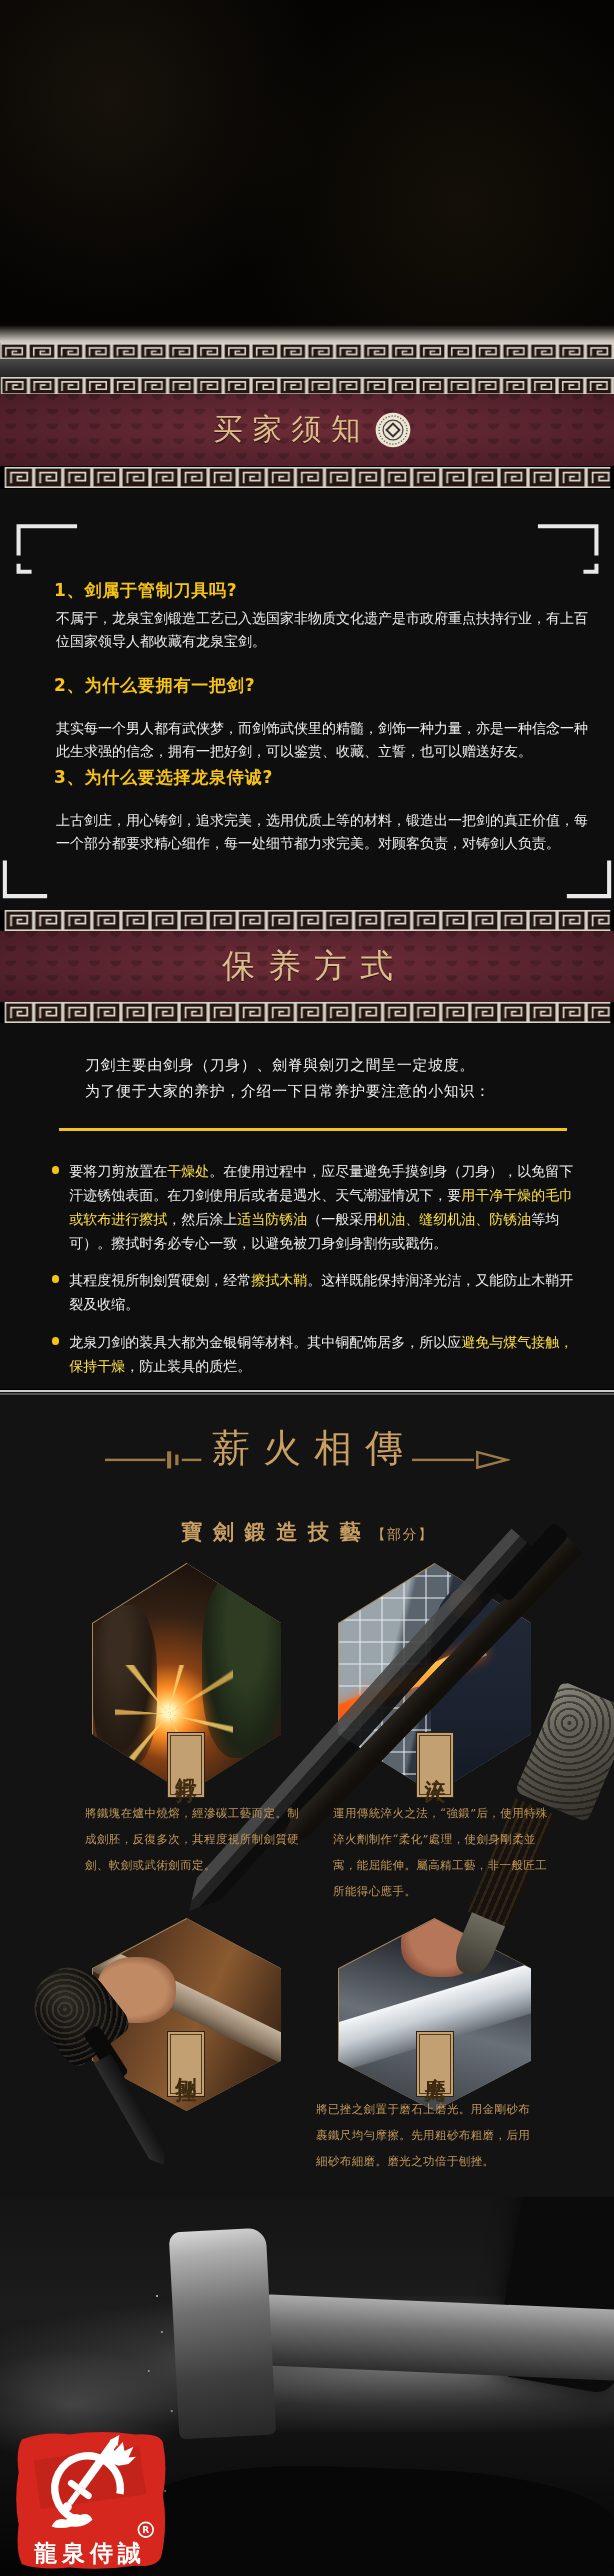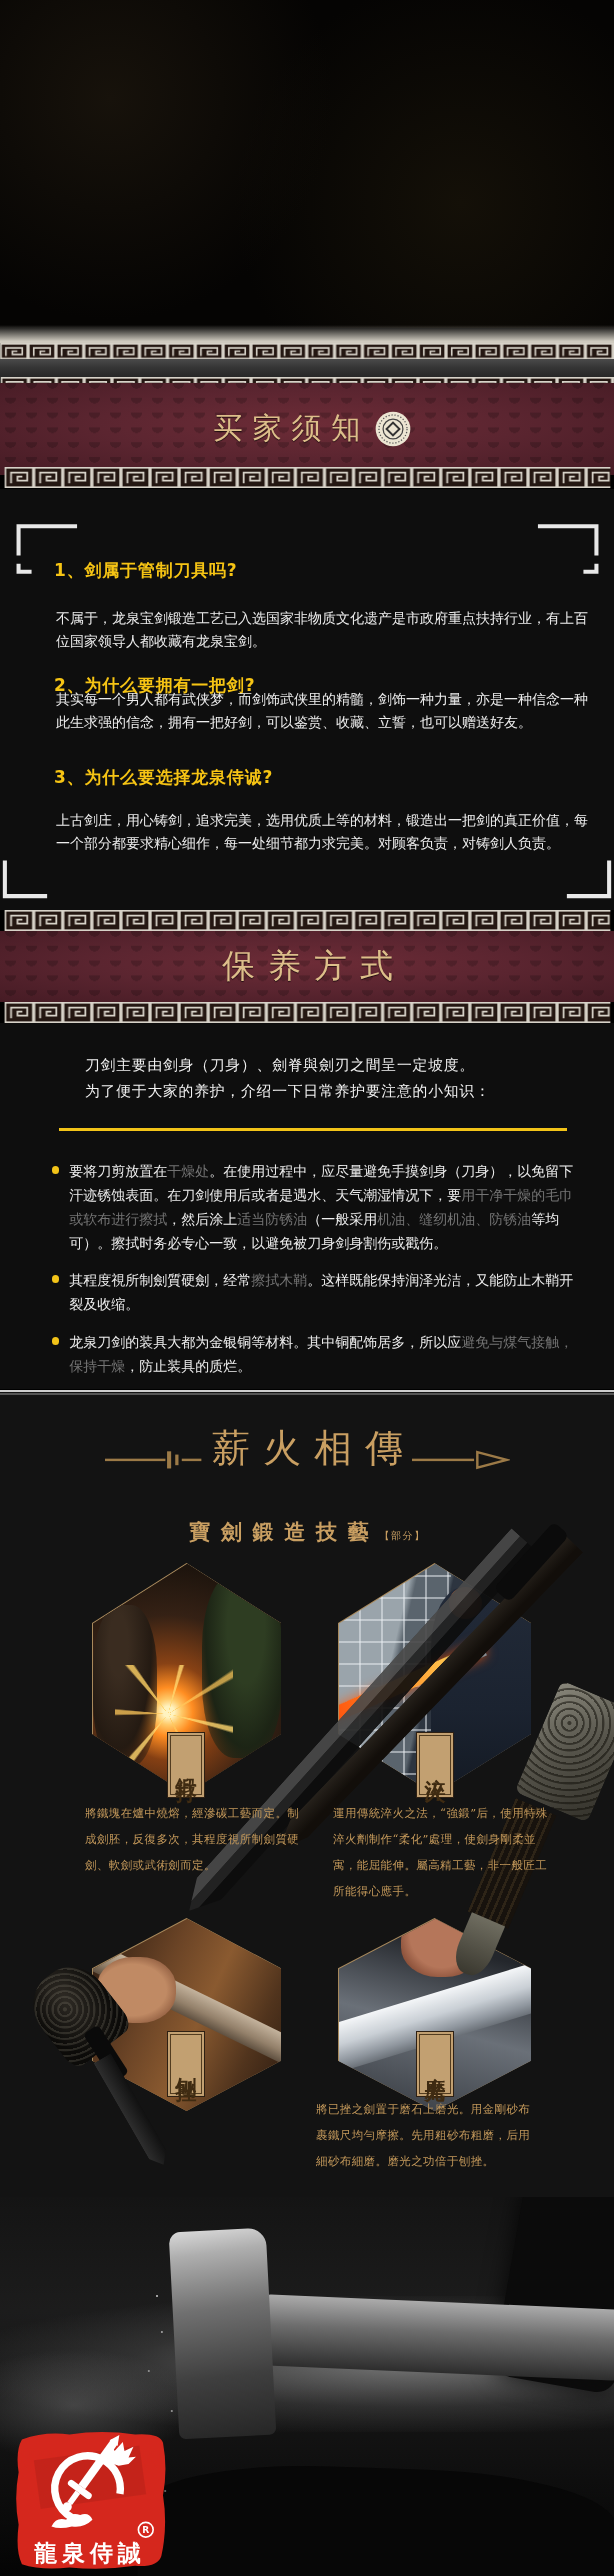--- a/index.html
+++ b/index.html
@@ -33,35 +33,35 @@
   .section-dark{left:0;background:#0e0e0e;}
   .qa-q{position:absolute;left:54px;color:#f6c414;font-size:17px;font-weight:bold;letter-spacing:0.8px;}
   .qa-a{position:absolute;left:56px;width:536px;color:#ededed;font-size:14px;line-height:23px;}
 
   
   .care-intro{position:absolute;left:85px;color:#f2f2f2;font-size:14.8px;white-space:nowrap;letter-spacing:0.8px;}
   .yellow-line{position:absolute;left:59px;top:1128px;width:508px;height:3.3px;background:#f2c318;}
   .bullet{position:absolute;left:52px;width:525px;display:flex;}
   .bullet-dot{width:7.4px;height:7.4px;border-radius:50%;background:#f2c318;margin:7.4px 9.8px 0 0;flex:0 0 7.4px;}
   .bullet-text{color:#ededed;font-size:14px;line-height:24px;width:507px;}
-  .hl{color:#737373;}
+  .hl{color:#fde047;}
   .section-divider{position:absolute;left:0;top:1390px;width:615px;height:5.7px;
     background:linear-gradient(180deg,#cfcfcf 0 1.6px,#151515 1.6px 3.3px,#555 3.3px 4.9px,rgba(0,0,0,0) 4.9px);}
 
   
   .heritage-bg{left:0;top:1395px;width:615px;height:802px;background:#131313;}
   .h-title{position:absolute;left:0;top:1423px;width:615px;text-align:center;
     font-family:"DejaVu Serif","Liberation Serif",serif;color:#c99f62;font-size:38px;
     letter-spacing:13px;text-indent:13px;}
   .h-sub{position:absolute;left:0;top:1478px;width:615px;text-align:center;color:#b98f55;
     font-size:9.8px;letter-spacing:4.1px;text-indent:4.1px;font-weight:bold;}
   .h-tagline{position:absolute;left:0;top:1518px;width:615px;text-align:center;
     font-family:"DejaVu Serif","Liberation Serif",serif;color:#c99f62;}
   .h-tagline .big{font-size:21px;letter-spacing:10.7px;font-weight:bold;}
-  .h-tagline .note{font-size:10px;letter-spacing:1.6px;}
+  .h-tagline .note{font-size:14px;letter-spacing:1.6px;}
 
   .hex{position:absolute;clip-path:polygon(50% 0,100% 26%,100% 74%,50% 100%,0 74%,0 26%);
     background:#a8895c;z-index:2;}
   .hex-in{position:absolute;left:0.8px;top:0.8px;right:0.8px;bottom:0.8px;
     clip-path:polygon(50% 0,100% 26%,100% 74%,50% 100%,0 74%,0 26%);overflow:hidden;}
   .ph{position:absolute;}
 
   .photo-duanda{width:100%;height:100%;
     background:radial-gradient(circle at 40% 64%,#fff3c0 0 3%,#ffc968 7%,#ff8d22 13%,rgba(150,70,20,.85) 26%,rgba(52,32,20,.95) 52%,#1d140d 78%),
                linear-gradient(160deg,#53402c 0%,#2c2013 60%,#150f0a 100%);}
@@ -177,21 +177,21 @@
     <defs>
         <pattern id="m2" width="34" height="22" patternUnits="userSpaceOnUse">
       <rect width="34" height="22" fill="#d7d2c8"></rect>
           <rect x="2" y="2" width="30" height="18" fill="#241712"></rect>
       <path d="M7 17 L7 6 L27 6 L27 15 L15 15 L15 10 L21 10" stroke="#d7d2c8" stroke-width="2" fill="none"></path>
     </pattern>
       </defs>
     <rect width="750" height="22" fill="url(#m2)"></rect>
   </svg>
 
-  <div class="abs banner" style="top:383px;height:92px">
+  <div class="abs banner" style="top:394px;height:72px">
     <span class="banner-title banner1-title">买家须知</span>
     <svg width="38" height="38" viewBox="0 0 46 46" style="margin-left:3.3px">
       <circle cx="23" cy="23" r="21" fill="#ece5d2"></circle>
       <circle cx="23" cy="23" r="17" fill="none" stroke="#555" stroke-width="1.5" stroke-dasharray="1.5 2.2"></circle>
       <circle cx="23" cy="23" r="12" fill="none" stroke="#444" stroke-width="1.5"></circle>
       <rect x="17.5" y="17.5" width="11" height="11" transform="rotate(45 23 23)" fill="none" stroke="#333" stroke-width="2.4"></rect>
     </svg>
   </div>
 
   <svg class="meander-strip" style="top:467px" width="615" height="21" viewBox="0 0 750 26">
@@ -212,24 +212,24 @@
     <svg class="corner-bracket" style="left:531px;top:34px" width="74" height="52" viewBox="0 0 90 64">
       <path d="M8 4 L80 4 L80 40 M80 50 L80 60 L64 60" stroke="#e8e8e8" stroke-width="5" fill="none"></path>
     </svg>
     <svg class="corner-bracket" style="left:0px;top:371px" width="52" height="43" viewBox="0 0 64 52">
       <path d="M6 0 L6 44 L58 44" stroke="#e8e8e8" stroke-width="5" fill="none"></path>
     </svg>
     <svg class="corner-bracket" style="left:562px;top:371px" width="52" height="43" viewBox="0 0 64 52">
       <path d="M58 0 L58 44 L6 44" stroke="#e8e8e8" stroke-width="5" fill="none"></path>
     </svg>
 
-    <div class="qa-q" style="top:70px">1、剑属于管制刀具吗?</div>
+    <div class="qa-q" style="top:90px">1、剑属于管制刀具吗?</div>
     <div class="qa-a" style="top:118px">不属于，龙泉宝剑锻造工艺已入选国家非物质文化遗产是市政府重点扶持行业，有上百位国家领导人都收藏有龙泉宝剑。</div>
     <div class="qa-q" style="top:185px">2、为什么要拥有一把剑?</div>
-    <div class="qa-a" style="top:199px">其实每一个男人都有武侠梦，而剑饰武侠里的精髓，剑饰一种力量，亦是一种信念一种此生求强的信念，拥有一把好剑，可以鉴赏、收藏、立誓，也可以赠送好友。</div>
+    <div class="qa-a" style="top:228px">其实每一个男人都有武侠梦，而剑饰武侠里的精髓，剑饰一种力量，亦是一种信念一种此生求强的信念，拥有一把好剑，可以鉴赏、收藏、立誓，也可以赠送好友。</div>
     <div class="qa-q" style="top:277px">3、为什么要选择龙泉侍诚?</div>
     <div class="qa-a" style="top:320px">上古剑庄，用心铸剑，追求完美，选用优质上等的材料，锻造出一把剑的真正价值，每一个部分都要求精心细作，每一处细节都力求完美。对顾客负责，对铸剑人负责。</div>
   </div>
 
   <svg class="meander-strip" style="top:910px" width="615" height="21" viewBox="0 0 750 26">
     <defs>
         <pattern id="m4" width="36" height="26" patternUnits="userSpaceOnUse">
       <rect width="36" height="26" fill="#d7d2c8"></rect>
           <rect x="2" y="2" width="32" height="22" fill="#241712"></rect>
       <path d="M8 20 L8 7 L28 7 L28 17 L16 17 L16 12 L22 12" stroke="#d7d2c8" stroke-width="2.2" fill="none"></path>

